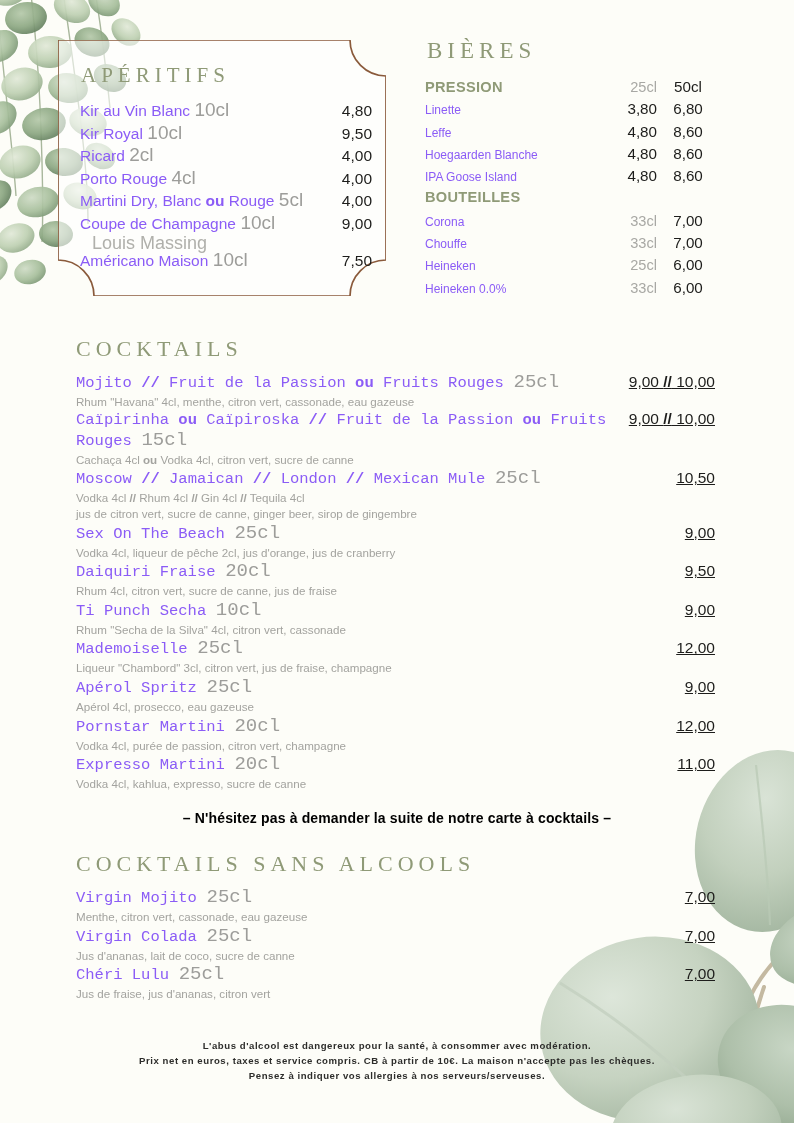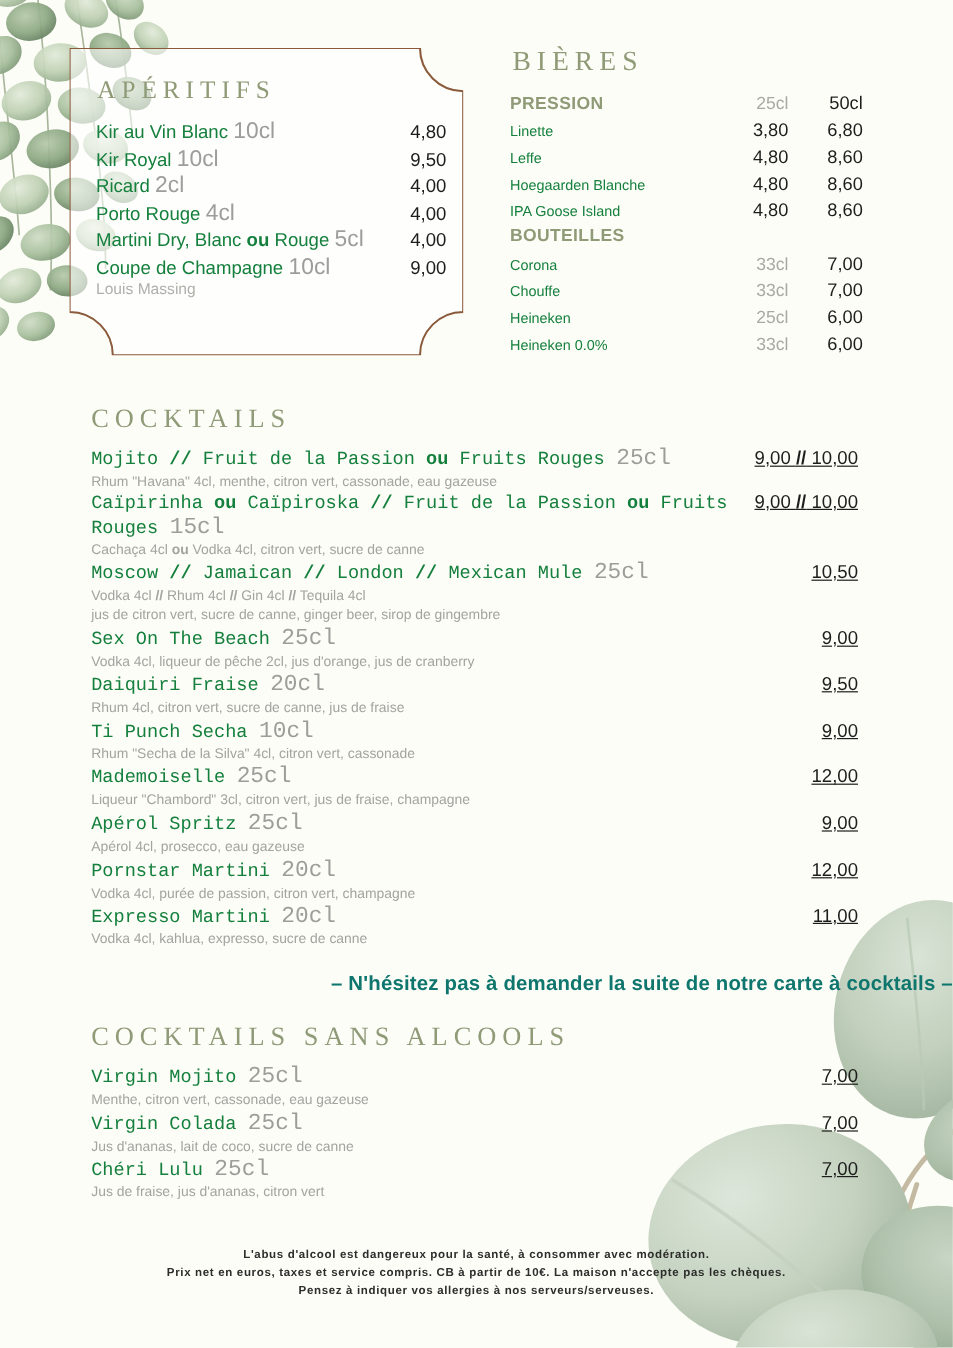--- a/index.html
+++ b/index.html
@@ -29,60 +29,60 @@
   .sec-title{
     font-family:"Liberation Serif", serif;
     color:#8f9a77;
     letter-spacing:5px;
     font-weight:400;
   }
   .h-aperitifs{position:absolute;left:23px;top:23px;font-size:21px;}
   .h-bieres{position:absolute;left:427px;top:38px;font-size:23px;}
   .h-cocktails{position:absolute;left:76px;top:336px;font-size:22px;}
   .h-sansalcool{position:absolute;left:76px;top:851px;font-size:22px;}
-  .nm{color:#15803d;font-size:15.5px;text-align:center;}
+  .nm{color:#8b5cf6;font-size:15.5px;text-align:center;}
   .vol{color:#9d9d9a;font-size:19px;}
   .desc{color:#a3a39f;font-size:11.6px;line-height:1.35;}
   .price{color:#1d1d1b;font-size:15.5px;text-align:right;}
   b.sep{font-weight:700;}
 
   
   .ap-list{position:absolute;left:22px;top:59px;width:292px;}
   .ap-row{display:flex;align-items:baseline;justify-content:space-between;height:22.6px;}
   .ap-row .nm{font-size:15.5px;}
   .ap-row .price{font-size:15.5px;min-width:54px;}
-  .ap-sub{color:#b0b0ab;font-size:13px;margin:-2px 0 1px 0;height:15px;}
+  .ap-sub{color:#b0b0ab;font-size:18px;margin:-2px 0 1px 12px;height:15px;}
 
   
   .bi-list{position:absolute;left:425px;top:78px;width:294px;}
   .bi-row{display:flex;align-items:baseline;height:22.3px;}
   .bi-name{flex:1 1 auto;}
   .bi-c1{width:62px;text-align:right;}
-  .bi-c2{width:62px;text-align:right;}
+  .bi-c2{width:62px;text-align:center;}
   .bi-head .bi-name{color:#8f9a77;font-weight:700;font-size:14.6px;letter-spacing:.3px;}
   .bi-head .bi-c1,.bi-head .bi-c2{color:#a8a8a4;font-size:14.6px;}
   .bi-row .bi-name .nm{font-size:12px;}
   .bi-row .bi-c1.vol{color:#a8a8a4;font-size:14.6px;}
   .bi-row .bi-c1.pr,.bi-row .bi-c2{color:#1d1d1b;font-size:15.2px;}
 
   
   .ck-list{position:absolute;left:76px;top:371px;width:639px;}
   .ck-item{position:relative;}
   .ck-head{display:flex;align-items:baseline;justify-content:space-between;}
   .ck-head .ttl{flex:1 1 auto;padding-right:4px;font-family:Liberation Mono, monospace;}
   .ck-head .price{flex:0 0 auto;white-space:nowrap;text-decoration:underline;}
   .ck-desc{margin-top:1px;}
   .ck-desc div{white-space:nowrap;}
 
   .sa-list{position:absolute;left:76px;top:886px;width:639px;}
 
   
   .note{
-    position:absolute;left:0;right:0;top:810px;text-align:right;
-    color:#0f766e;font-weight:700;font-size:17px;letter-spacing:.15px;
+    position:absolute;left:0;right:0;top:810px;text-align:center;
+    color:#000000;font-weight:700;font-size:14px;letter-spacing:.15px;
   }
 
   
   .footer{
     position:absolute;left:0;right:0;top:1039px;text-align:center;
     color:#2d2d2b;font-size:9.6px;letter-spacing:.55px;line-height:1.55;
     font-weight:600;
   }
   .footer b{font-weight:800;}
 </style>
@@ -209,20 +209,24 @@
           </div>
           <div class="ap-row">
             <span><span class="nm">Martini Dry, Blanc <b class="sep">ou</b> Rouge</span> <span class="vol">5cl</span></span>
             <span class="price">4,00</span>
           </div>
           <div class="ap-row">
             <span><span class="nm">Coupe de Champagne</span> <span class="vol">10cl</span></span>
             <span class="price">9,00</span>
           </div>
           <div class="ap-sub">Louis Massing</div>
+          <div class="ap-row">
+            <span><span class="nm">Américano Maison</span> <span class="vol">10cl</span></span>
+            <span class="price">7,50</span>
+          </div>
         </div>
     </div>
   </div>
 
   <div class="sec-title h-bieres">BIÈRES</div>
   <div class="bi-list">
       <div class="bi-row bi-head">
         <span class="bi-name">PRESSION</span>
         <span class="bi-c1">25cl</span>
         <span class="bi-c2">50cl</span>

